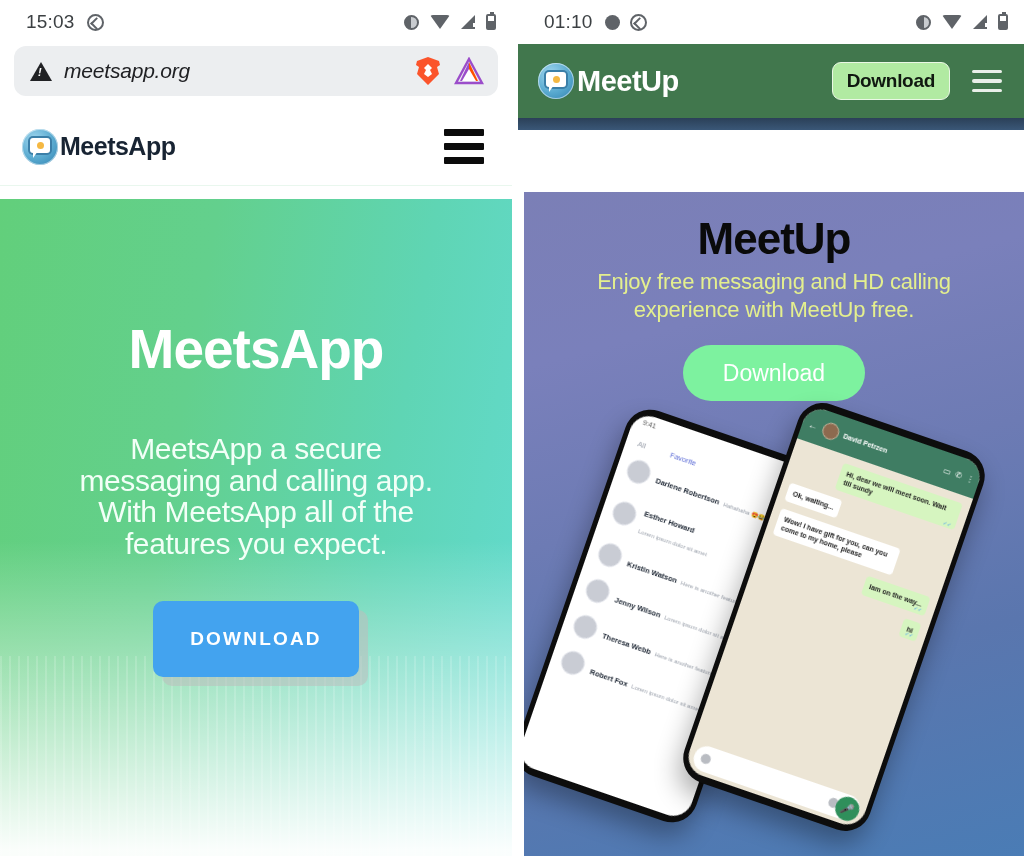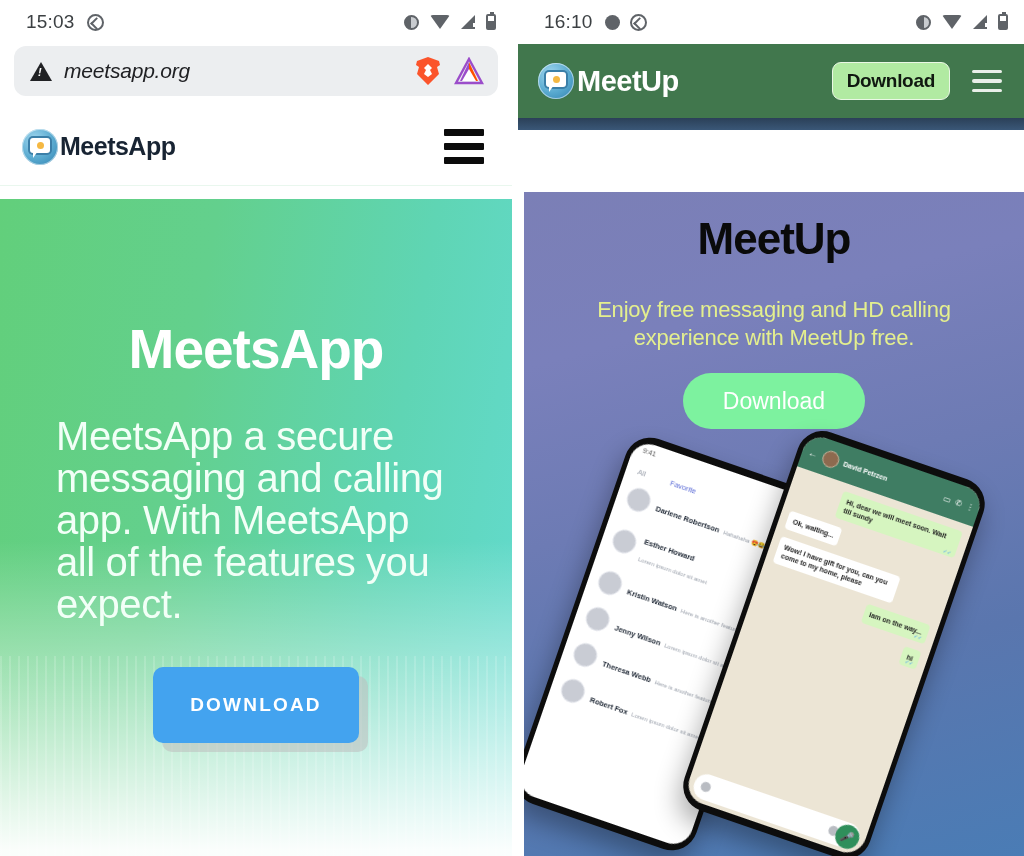--- a/index.html
+++ b/index.html
@@ -86,21 +86,21 @@
       linear-gradient(to bottom, rgba(255,255,255,0) 52%, rgba(255,255,255,.97) 99%),
       linear-gradient(100deg, #62cf7b 0%, #63d08d 35%, #5fd5b4 70%, #63dbd1 100%);
     display: flex; flex-direction: column; align-items: center;
   }
   .l-hero .stripes {
     position: absolute; left: 0; right: 0; bottom: 0; height: 200px;
     background: repeating-linear-gradient(90deg, rgba(255,255,255,.16) 0 2px, rgba(255,255,255,0) 2px 9px);
     pointer-events: none;
   }
   .l-title { margin-top: 118px; font-size: 55px; font-weight: bold; color: #ffffff; letter-spacing: -1px; }
-  .l-sub { margin-top: 34px; width: 400px; font-size: 40px; line-height: 1.05; color: #f2fff7; letter-spacing: -.4px; }
+  .l-sub { margin-top: 52px; width: 400px; text-align: center; font-size: 30px; line-height: 1.05; color: #f2fff7; letter-spacing: -.4px; }
   .l-dl-btn {
     margin-top: 42px; width: 206px; height: 76px; background: #43a3ef; border-radius: 10px;
     color: #fff; font-size: 19px; font-weight: bold; letter-spacing: 2.2px;
     display: flex; align-items: center; justify-content: center;
     box-shadow: 9px 9px 0 rgba(190,190,190,.55); cursor: pointer; position: relative; z-index: 2;
   }
 
   
   .r-header {
     height: 74px; background: #41774d; display: flex; align-items: center;
@@ -117,21 +117,21 @@
   .burger-light span:last-child { margin-bottom: 0; }
 
   .r-navy { height: 12px; background: linear-gradient(to bottom, #2b4058, #3a5777); }
 
   .r-hero {
     position: absolute; left: 6px; right: 0; top: 192px; bottom: 0;
     background: linear-gradient(165deg, #7b7fb6 0%, #7a80bb 22%, #6d7bb4 45%, #5a76ae 70%, #4a7cb5 100%);
     overflow: hidden;
   }
   .r-title { text-align: center; margin-top: 22px; font-size: 44px; font-weight: bold; color: #0a0a0a; letter-spacing: -1px; }
-  .r-sub { margin-top: 32px; padding: 0 24px; text-align: center; font-size: 22px; line-height: 1.25; color: #e4ef8e; letter-spacing: -.2px; }
+  .r-sub { margin-top: 4px; padding: 0 24px; text-align: center; font-size: 22px; line-height: 1.25; color: #e4ef8e; letter-spacing: -.2px; }
   .r-dl-btn {
     margin: 22px auto 0 auto; width: 182px; height: 56px; border-radius: 28px;
     background: #7df29f; color: #fff; font-size: 23px;
     display: flex; align-items: center; justify-content: center; cursor: pointer;
   }
 
   
   .mock-stage { position: relative; width: 100%; height: 400px; margin-top: 6px; }
   .mockphone { position: absolute; background: #0d0d0d; border-radius: 26px; padding: 7px 5px; box-shadow: 0 14px 26px rgba(0,0,0,.32); }
   .mockphone .mscreen { width: 100%; height: 100%; border-radius: 20px; overflow: hidden; position: relative; }
@@ -227,21 +227,21 @@
       <div class="stripes"></div>
       <div class="l-title">MeetsApp</div>
       <div class="l-sub">MeetsApp a secure messaging and calling app. With MeetsApp all of the features you expect.</div>
       <div class="l-dl-btn">DOWNLOAD</div>
     </div>
   </div>
 
   <div class="phone right">
 
     <div class="statusbar">
-      <div class="sb-clock">16:10</div>
+      <div class="sb-clock">01:10</div>
       <div class="sb-left-icons">
         <span class="ic dot-filled"></span>
         <span class="ic cast-ic"></span>
       </div>
       <div class="sb-spacer"></div>
       <div class="sb-right-icons">
         <span class="ic contrast-ic"></span>
         <span class="ic wifi-ic"></span>
         <span class="ic signal-ic"></span>
         <span class="ic batt-ic"></span>

